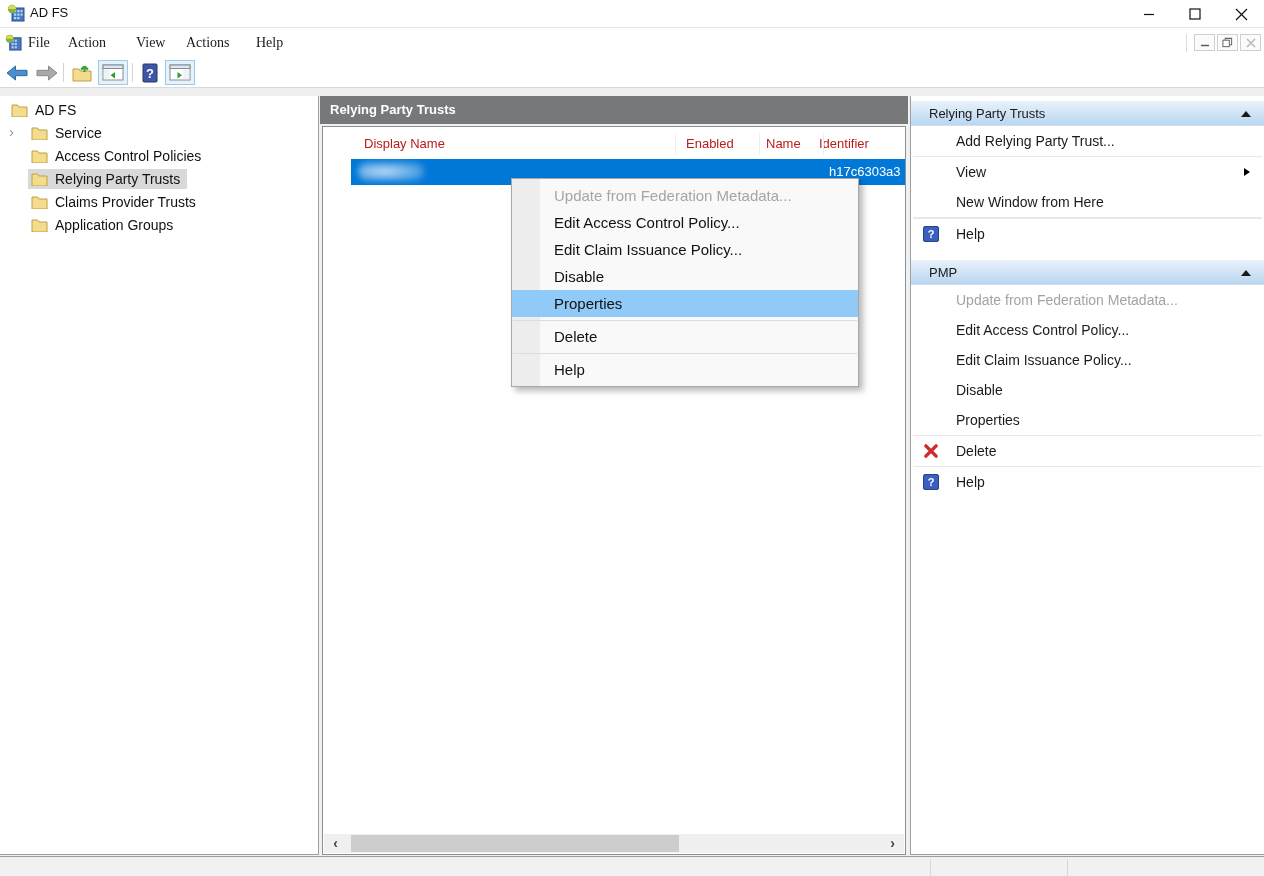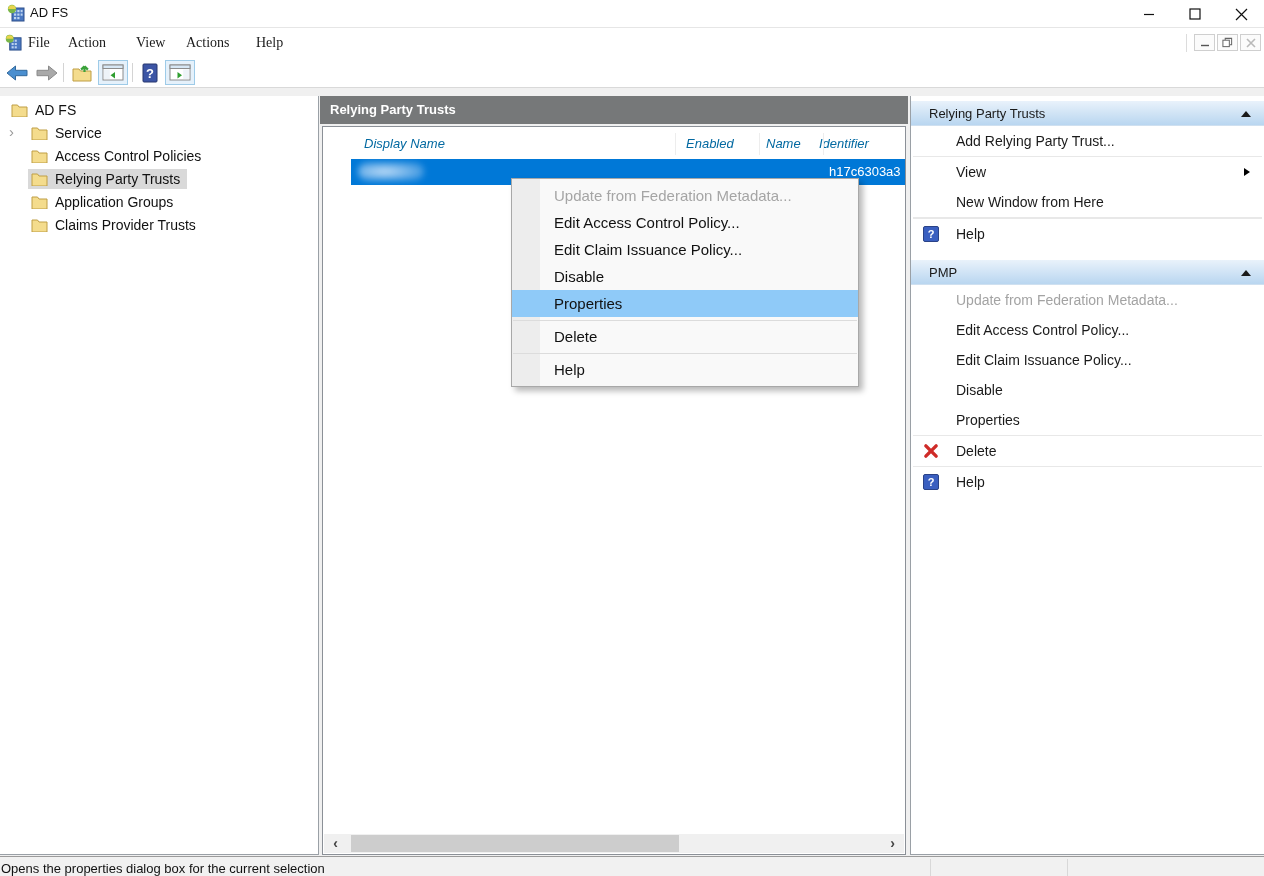--- a/index.html
+++ b/index.html
@@ -53,21 +53,21 @@
   .tree-inner { display:inline-flex; align-items:center; gap:7px; padding:2px 7px 2px 3px; }
   .tree-inner.selected { background:#d9d9d9; }
   .folder-ic { flex:0 0 auto; }
 
   
   .center-panel { position:absolute; left:320px; top:8px; width:588px; height:759px; }
   .center-header { height:28px; background:#767879; color:#fff; font-weight:bold; font-size:13px;
                    line-height:28px; padding-left:10px; }
   .list-area { position:absolute; top:30px; left:2px; width:584px; bottom:0; background:#fff;
                border:1px solid #8b9097; }
-  .col-header { position:absolute; top:4px; left:0; right:0; height:26px; font-size:13px; color:#0369a1;font-style:italic; }
+  .col-header { position:absolute; top:4px; left:0; right:0; height:26px; font-size:13px; color:#b91c1c; }
   .col-header .col { position:absolute; top:0; height:26px; line-height:26px; }
   .col-dn { left:41px; } .col-en { left:363px; } .col-ty { left:443px; } .col-id { left:496px; }
   .col-line { position:absolute; top:2px; height:22px; width:1px; background:#ededed; }
   .cl1{left:352px;} .cl2{left:436px;} .cl3{left:500px;}
   .sel-row { position:absolute; top:32px; left:28px; width:554px; height:26px; background:#0078d7;
              color:#fff; font-size:13px; overflow:hidden; }
   .sel-row .cell { position:absolute; top:0; height:26px; line-height:26px; white-space:nowrap; }
   .cell-en { left:335px;margin-top:47px; } .cell-ty { left:415px;margin-top:17px; } .cell-id { left:478px; }
   .redacted-name { position:absolute; left:7px; top:3px; width:66px; height:19px; border-radius:10px;
                    background:radial-gradient(ellipse at 40% 50%, rgba(205,228,250,.95), rgba(90,160,225,.15));
@@ -275,29 +275,29 @@
               <path d="M1 2 h5.5 l1.5 2 H16 v10 H1 z" fill="#f4dc8d" stroke="#bf9e45"></path>
               </svg>
             <span>Relying Party Trusts</span>
           </span>
         </div>
         <div class="tree-row child">
           <span class="tree-inner">
             <svg class="folder-ic" width="17" height="14" viewBox="0 0 17 14">
               <path d="M1 2 h5.5 l1.5 2 H16 v10 H1 z" fill="#f4dc8d" stroke="#bf9e45"></path>
               </svg>
-            <span>Application Groups</span>
+            <span>Claims Provider Trusts</span>
           </span>
         </div>
         <div class="tree-row child">
           <span class="tree-inner">
             <svg class="folder-ic" width="17" height="14" viewBox="0 0 17 14">
               <path d="M1 2 h5.5 l1.5 2 H16 v10 H1 z" fill="#f4dc8d" stroke="#bf9e45"></path>
               </svg>
-            <span>Claims Provider Trusts</span>
+            <span>Application Groups</span>
           </span>
         </div>
       </div>
     </div>
 
     <div class="center-panel">
       <div class="center-header">Relying Party Trusts</div>
       <div class="list-area">
         <div class="col-header">
           <span class="col col-dn">Display Name</span>
@@ -407,18 +407,17 @@
     <div class="cm-item">
       <span>Delete</span>
     </div>
     <div class="cm-sep"></div>
     <div class="cm-item">
       <span>Help</span>
     </div>
   </div>
 
   <div class="statusbar">
-    <span class="status-text">Opens the properties dialog box for the current selection</span>
     <span class="sb-div sbd1"></span>
     <span class="sb-div sbd2"></span>
   </div>
 
 </div>
 
 </body></html>

